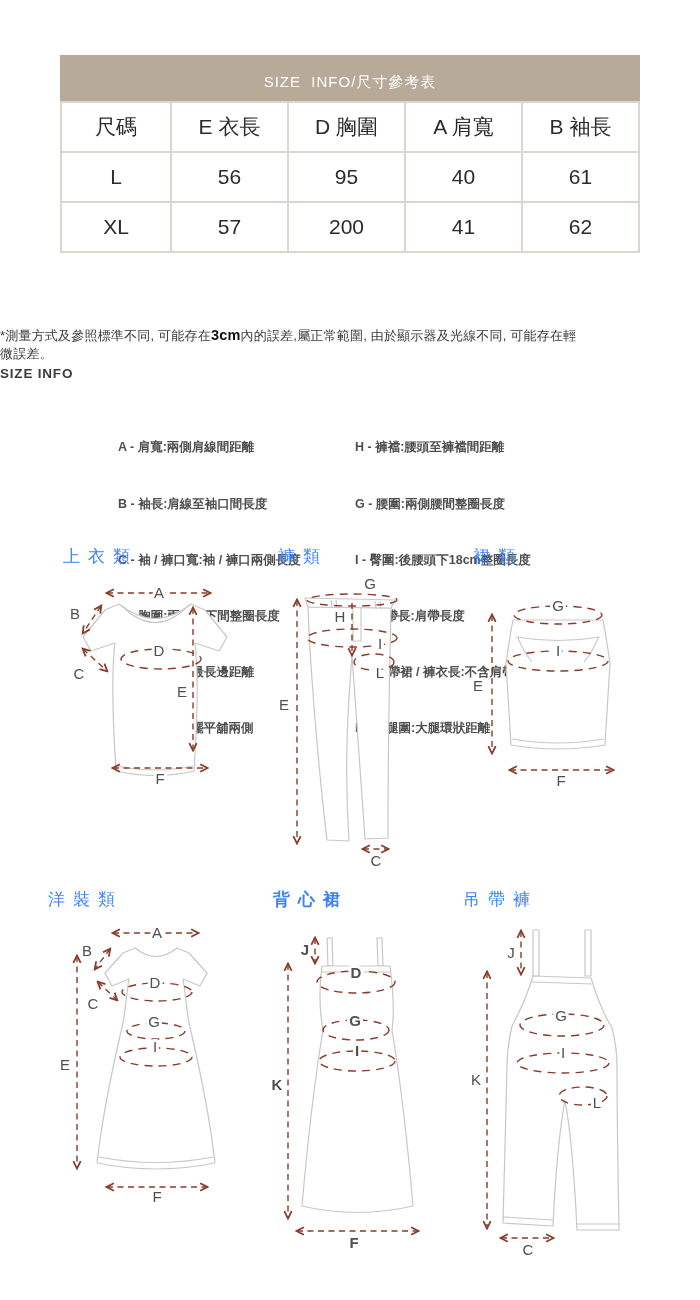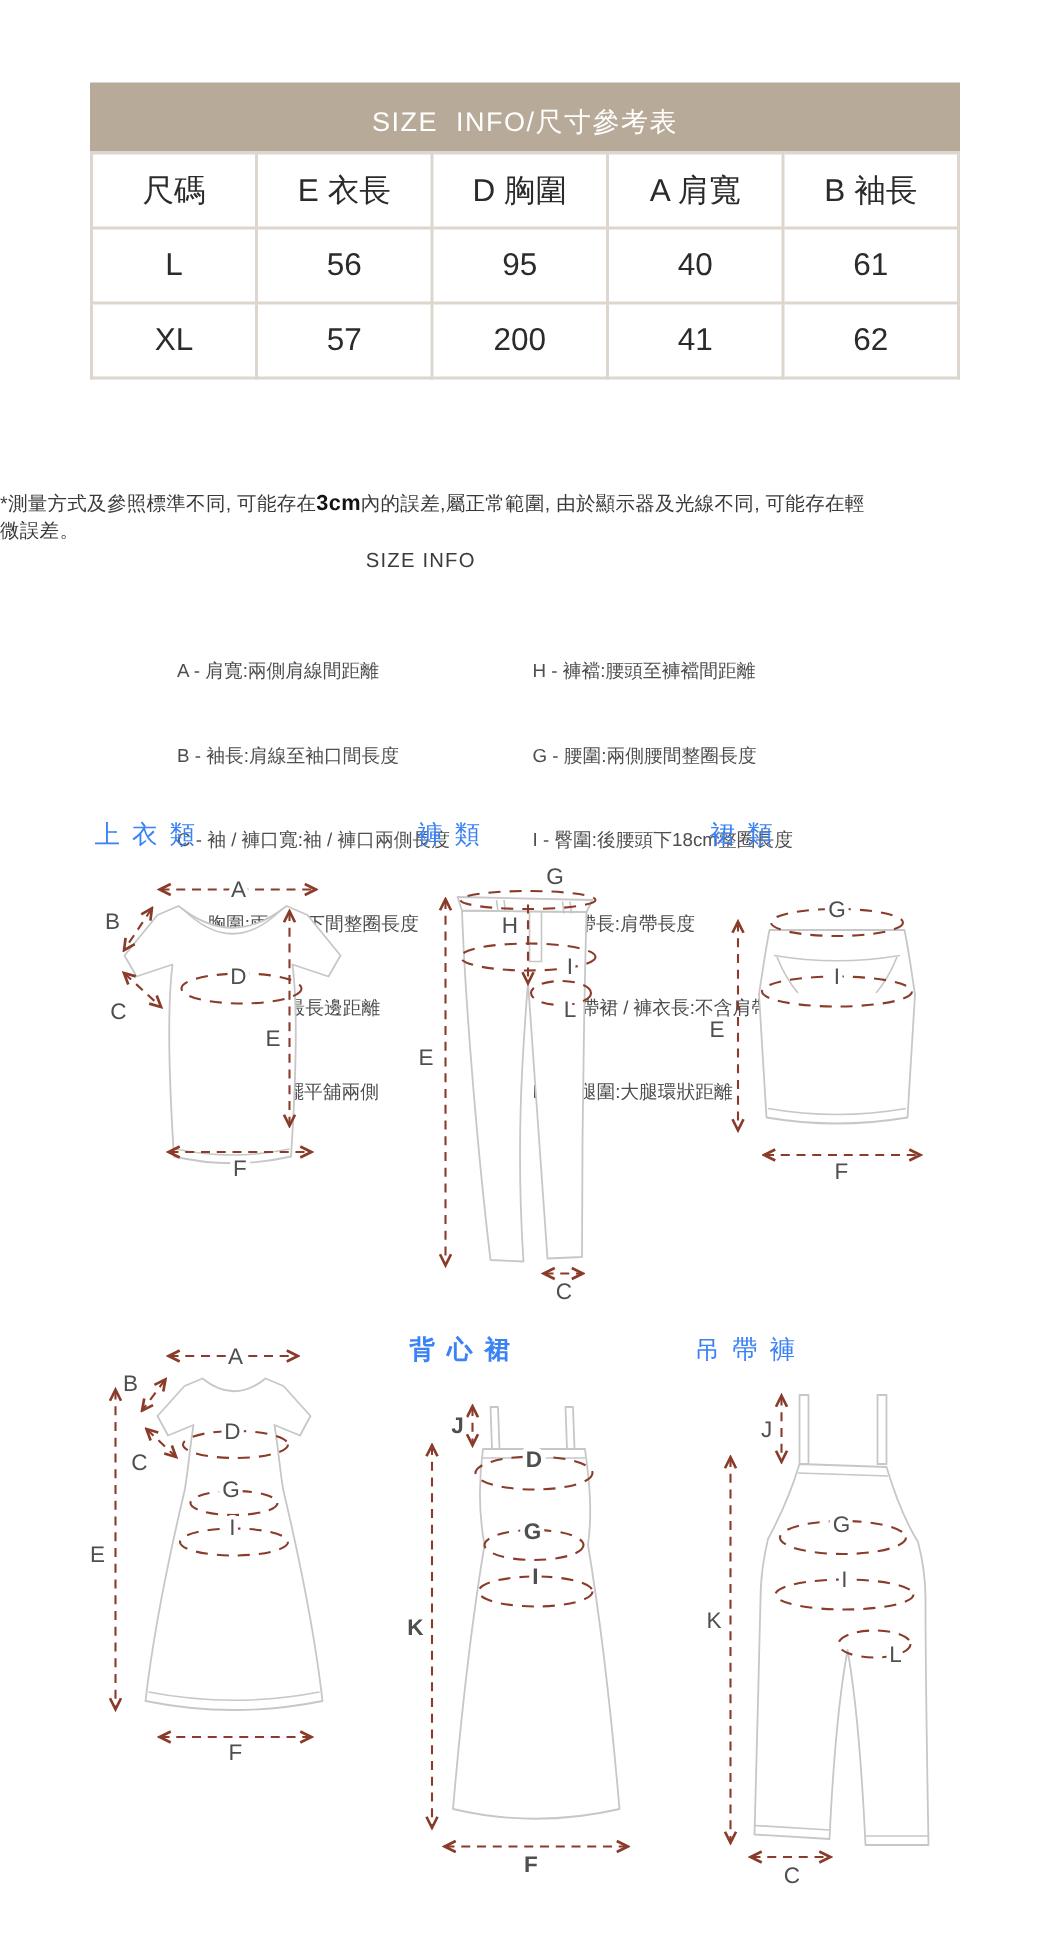--- a/index.html
+++ b/index.html
@@ -6,44 +6,44 @@
   html,body { background:#fff; }
   .page {
     position:relative; width:700px; height:1300px; margin:0 auto;
     background:#fff; font-family:"Liberation Sans", sans-serif; overflow:hidden;
   }
 
   
   .size-table { position:absolute; left:60px; top:55px; width:580px; }
   .table-title {
     background:#b8aa98; color:#fff; height:46px; line-height:53px;
-    text-align:center; font-size:18px; letter-spacing:1px; white-space:pre;
+    text-align:center; font-size:15px; letter-spacing:1px; white-space:pre;
   }
   .size-table table { width:100%; border-collapse:collapse; table-layout:fixed; }
   .size-table col.c0 { width:110px; }
   .size-table th, .size-table td {
     border:2px solid #ddd6ce; background:#fff; text-align:center;
     font-weight:normal; color:#2b2b2b; font-size:21px;
   }
   .size-table th { height:50px; }
   .size-table td { height:50px; }
 
   
   .note {
     position:absolute; top:327px; left:0; width:584px; 
     font-size:13px; color:#3a3a3a; letter-spacing:0.2px;
   }
   .note-em { font-weight:bold; font-size:14.5px; color:#121212; }
   .size-info-heading {
-    position:absolute; top:366px; left:0; width:561px; text-align:center;
-    font-size:13.5px; font-weight:normal; color:#3c3c3c; letter-spacing:0.8px;
-  }
-
-  
-  .legend-col { position:absolute; list-style:none; font-size:12.5px; color:#4e4e4e; line-height:18.7px; white-space:pre; }
+    position:absolute; top:366px; left:0; width:561px; text-align:left;
+    font-size:13.5px; font-weight:bold; color:#3c3c3c; letter-spacing:0.8px;
+  }
+
+  
+  .legend-col { position:absolute; list-style:none; font-size:12.5px; color:#4e4e4e; line-height:18.7px; white-space:pre;font-weight:bold; }
   .legend-left  { left:118px; top:401px; }
   .legend-right { left:355px; top:401px; }
 
   
   .fig { position:absolute; }
   .fig-title {
     text-align:left; font-size:17px; color:#3b82f6;
     letter-spacing:8px; text-indent:8px; height:29px; line-height:22px;
   }
   .fig svg { display:block; }
@@ -180,20 +180,21 @@
       <line class="m" x1="27" y1="40" x2="27" y2="178" marker-start="url(#arr)" marker-end="url(#arr)"></line>
       <line class="m" x1="45" y1="195" x2="148" y2="195" marker-start="url(#arr)" marker-end="url(#arr)"></line>
       <text class="lbl" x="93" y="36">G</text>
       <text class="lbl" x="93" y="81">I</text>
       <text class="lbl" x="13" y="116">E</text>
       <text class="lbl" x="96" y="211">F</text>
     </svg>
   </figure>
 
   <figure class="fig" style="left:40px; top:889px; width:225px;">
+    <figcaption class="fig-title">洋裝類</figcaption>
     <svg width="225" height="300" viewBox="0 0 225 300">
       <path class="g" d="M95,30 L83,35 L65,55 L72,68 L89,61 C86,80 85,95 83,105 C70,160 61,210 57,245 Q116,257 175,245 C171,210 162,160 149,105 C147,95 146,80 143,61 L160,68 L167,55 L149,35 L137,30 Q116,47 95,30 Z"></path>
       <path class="gl" d="M59,239 Q116,250 173,239"></path>
       <line class="m" x1="73" y1="15" x2="158" y2="15" marker-start="url(#arr)" marker-end="url(#arr)"></line>
       <line class="m" x1="70" y1="31" x2="55" y2="51" marker-start="url(#arr)" marker-end="url(#arr)"></line>
       <line class="m" x1="58" y1="64" x2="77" y2="82" marker-start="url(#arr)" marker-end="url(#arr)"></line>
       <ellipse class="me" cx="117" cy="74" rx="35" ry="9"></ellipse>
       <ellipse class="me" cx="116" cy="113" rx="29" ry="8"></ellipse>
       <ellipse class="me" cx="116" cy="139" rx="36" ry="9"></ellipse>
       <line class="m" x1="37" y1="38" x2="37" y2="250" marker-start="url(#arr)" marker-end="url(#arr)"></line>

